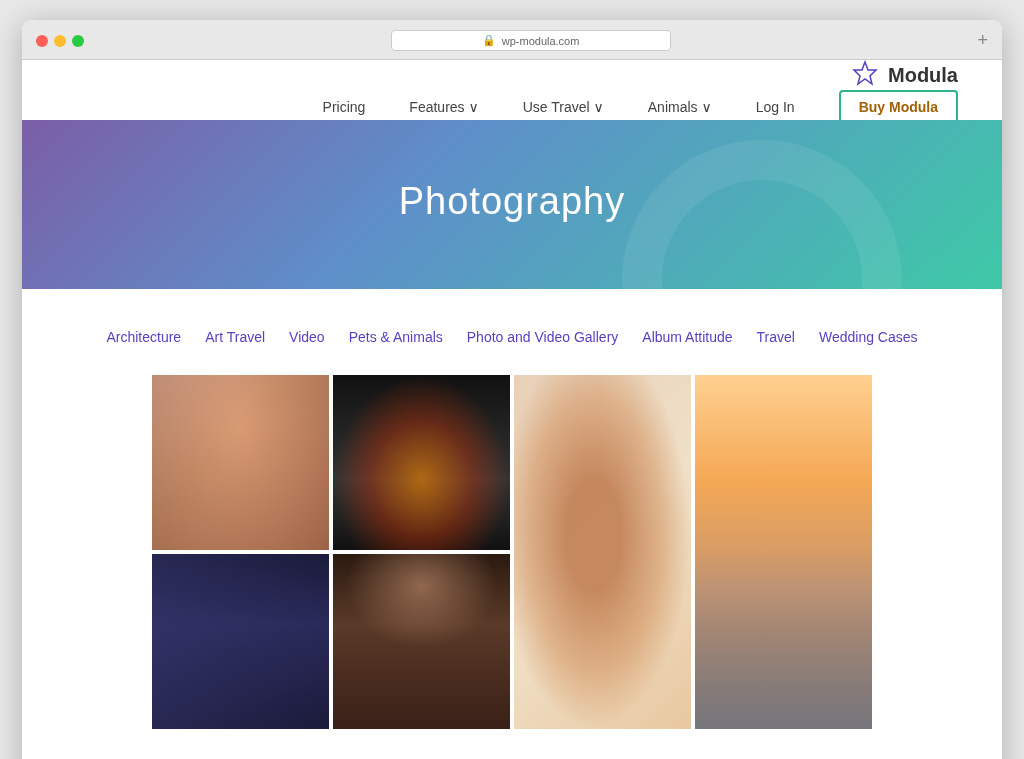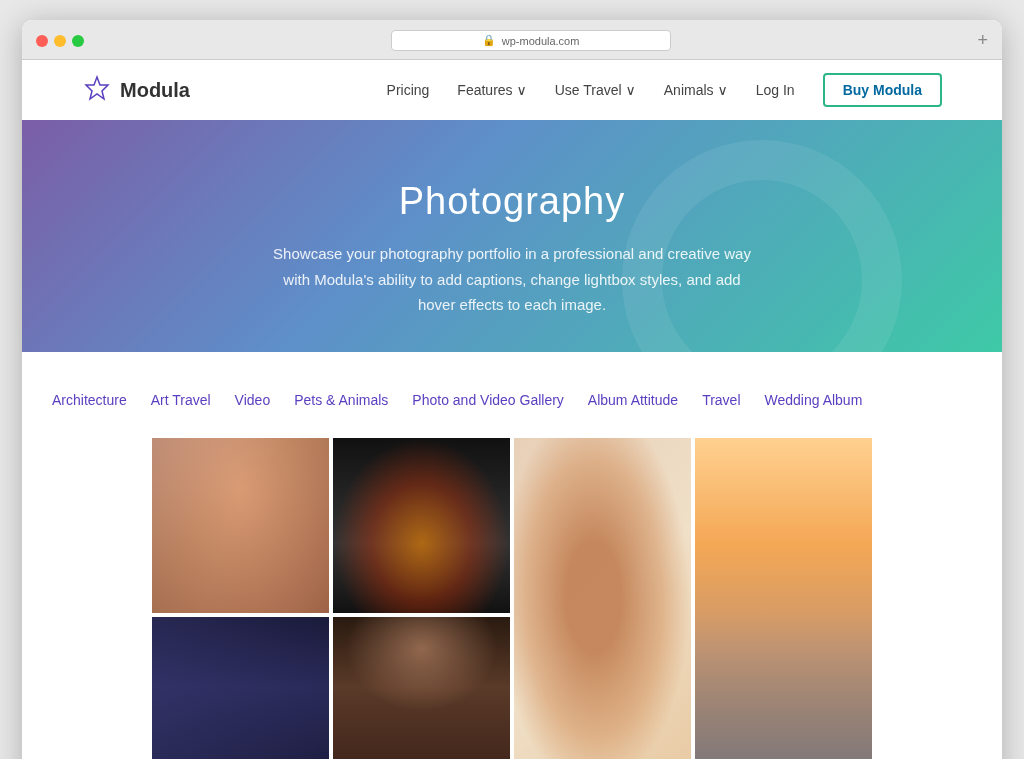--- a/index.html
+++ b/index.html
@@ -54,64 +54,65 @@
     }
     .browser-plus {
       font-size: 18px;
       color: #888;
       margin-left: auto;
     }
 
     
     .nav {
       background: #fff;
-      padding: 0 60px;
+      padding: 0 44px;
       height: 60px;
       display: flex;
-      align-items: center;
+      align-items: flex-end;
       justify-content: space-between;
+      flex-direction: column;
     }
     .logo {
       display: flex;
       align-items: center;
       gap: 8px;
       font-size: 20px;
       font-weight: 700;
       color: #333;
     }
     .logo-icon {
       width: 30px;
       height: 30px;
     }
     .nav-links {
       display: flex;
       align-items: center;
-      gap: 28px;
+      gap: 44px;
       list-style: none;
     }
     .nav-links li a {
       text-decoration: none;
       color: #444;
       font-size: 14px;
     }
     .nav-btn-buy {
       border: 2px solid #2db58a;
-      color: #0369a1;
+      color: #a16207;
       background: transparent;
       padding: 7px 18px;
       border-radius: 4px;
       font-size: 14px;
       font-weight: 600;
       cursor: pointer;
     }
 
     
     .hero {
       background: linear-gradient(135deg, #7b5ea7 0%, #5e8fc9 40%, #3ec9a7 100%);
-      padding: 60px 40px 34px;
+      padding: 60px 40px 48px;
       text-align: center;
       position: relative;
       overflow: hidden;
     }
     .hero::before {
       content: '';
       position: absolute;
       right: 100px;
       top: 20px;
       width: 200px;
@@ -135,21 +136,21 @@
     }
 
     
     .gallery-section {
       background: #fff;
       padding: 40px 30px;
     }
     .gallery-filter {
       display: flex;
       flex-wrap: wrap;
-      justify-content: flex-start;
+      justify-content: center;
       gap: 8px 24px;
       margin-bottom: 30px;
     }
     .filter-item {
       color: #5a3fc0;
       font-size: 14px;
       cursor: pointer;
       text-decoration: none;
     }
 
@@ -235,34 +236,33 @@
       <li><a href="#">Animals ∨</a></li>
       <li><a href="#">Log In</a></li>
       <li>
         <button class="nav-btn-buy">Buy Modula</button>
       </li>
     </ul>
   </nav>
 
   <div class="hero">
     <h1 class="hero-title">Photography</h1>
-    <p class="hero-desc">Showcase your photography portfolio in a professional and creative way with Modula's ability to add captions, change lightbox styles, and add hover effects to each image.</p>
   </div>
 
   <div class="gallery-section">
 
     <div class="gallery-filter">
       <a href="#" class="filter-item">Architecture</a>
       <a href="#" class="filter-item">Art Travel</a>
       <a href="#" class="filter-item">Video</a>
       <a href="#" class="filter-item">Pets &amp; Animals</a>
       <a href="#" class="filter-item">Photo and Video Gallery</a>
       <a href="#" class="filter-item">Album Attitude</a>
       <a href="#" class="filter-item">Travel</a>
-      <a href="#" class="filter-item">Wedding Album</a>
+      <a href="#" class="filter-item">Wedding Cases</a>
     </div>
 
     <div class="photo-grid">
       <div class="photo-cell photo-cell-1">
         <div class="photo-bg img-woman"></div>
       </div>
       <div class="photo-cell photo-cell-2">
         <div class="photo-bg img-fire"></div>
       </div>
       <div class="photo-cell photo-cell-3">

